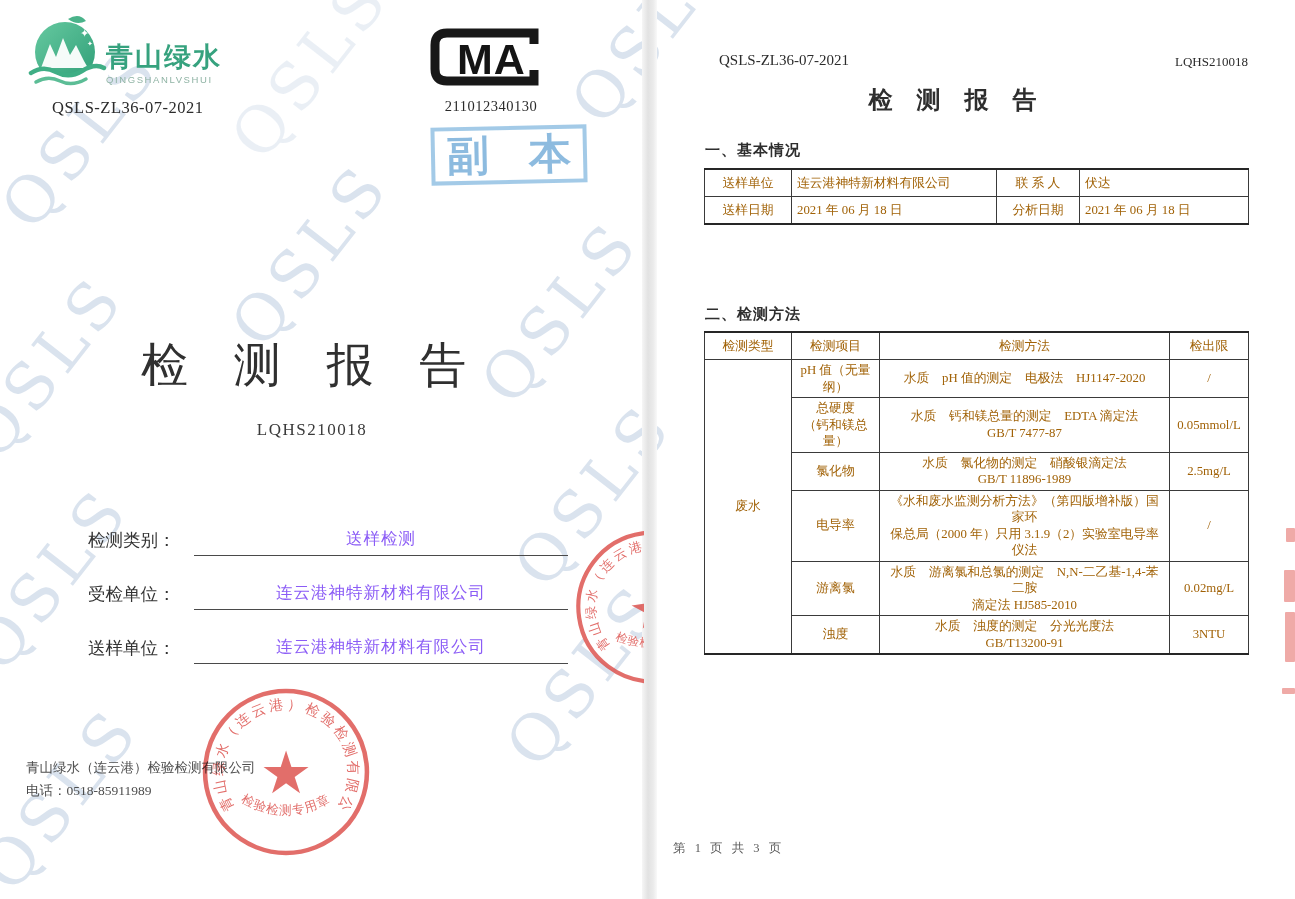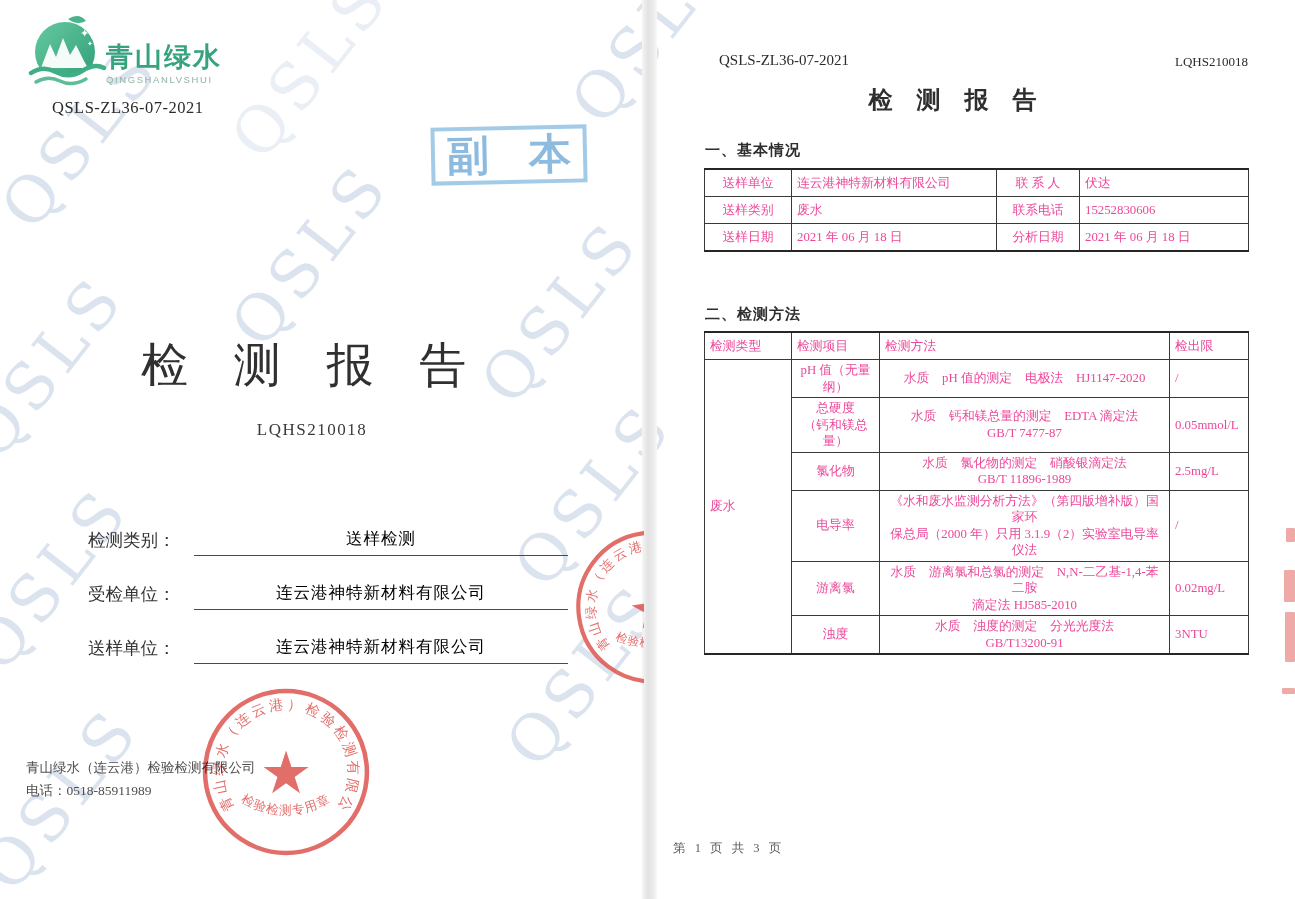--- a/index.html
+++ b/index.html
@@ -38,45 +38,45 @@
     justify-content:space-between;padding:0 12px;transform:rotate(-1.2deg);
     opacity:.9;
   }
   .lp-title{position:absolute;left:0;top:334px;width:624px;text-align:center;
     font-size:47px;letter-spacing:17px;color:#303030;}
   .lp-report-no{position:absolute;left:0;top:420px;width:624px;text-align:center;
     font-size:17px;letter-spacing:1.5px;color:#3a3a3a;}
   .f-row{position:absolute;left:88px;width:480px;display:flex;align-items:flex-end;}
   .f-row .f-label{width:106px;font-size:17.5px;font-weight:normal;color:#333;flex:none;padding-bottom:4px;}
   .f-row .f-line{flex:1;border-bottom:1.3px solid #4a4a4a;text-align:center;
-    font-size:16.5px;color:#000000;padding-bottom:5px;letter-spacing:1px;}
+    font-size:16.5px;color:#8b5cf6;padding-bottom:5px;letter-spacing:1px;}
   .lp-footer{position:absolute;left:26px;top:756px;font-size:13.5px;line-height:23px;color:#4e4e4e;}
   .seal{position:absolute;mix-blend-mode:multiply;opacity:.85;}
   .seal-big{left:200px;top:686px;}
   .seal-edge{left:574px;top:528px;transform:rotate(-8deg);}
 
   
   .rp-doc-code{position:absolute;left:62px;top:52px;font-size:15px;}
   .rp-report-no{position:absolute;left:518px;top:54px;font-size:13px;}
   .rp-title{position:absolute;left:0;top:84px;width:600px;text-align:center;
     font-size:24px;font-weight:bold;letter-spacing:9px;color:#2e2e2e;}
   .rp-h1{position:absolute;left:48px;font-size:15px;font-weight:bold;color:#2e2e2e;letter-spacing:1px;}
   .h-basic{top:141px;}
   .h-methods{top:305px;}
   table.doc{
     border-collapse:collapse;position:absolute;left:47px;width:544px;
-    font-size:12.8px;color:#ec4899;table-layout:fixed;
+    font-size:12.8px;color:#a16207;table-layout:fixed;
   }
   table.doc td{border:1px solid #3a3a3a;padding:2px 5px;line-height:16.5px;}
   table.doc{border-top:2.6px solid #262626;border-bottom:2.6px solid #262626;}
   .t-basic{top:168px;}
   .t-methods{top:331px;}
   td.lab{text-align:center;}
   td.val{text-align:left;padding-left:9px;}
-  td.ctr{text-align:left;}
+  td.ctr{text-align:center;}
   td.pre{white-space:pre-line;text-align:center;}
   tr.h27 td{height:22px;}
   tr.h26 td{height:21px;}
   tr.h36 td{height:32px;}
   tr.h31 td{height:27px;}
   .rp-pagefoot{position:absolute;left:16px;top:840px;width:638px;text-align:left;
     font-size:12.5px;letter-spacing:3px;color:#5a5a5a;}
   .frag{position:absolute;background:rgba(224,85,80,.5);border-radius:1px;filter:blur(.4px);}
   .frag1{right:0;top:528px;width:9px;height:14px;}
   .frag2{right:0;top:570px;width:11px;height:32px;}
@@ -120,20 +120,27 @@
       <path d="M3 59 Q15 51 28 58 T 54 57 T 76 54" stroke="#3fae85" stroke-width="4.5" fill="none" stroke-linecap="round"></path>
       <path d="M8 68 Q20 61 32 67 T 58 65" stroke="#5cbd96" stroke-width="3.5" fill="none" stroke-linecap="round"></path>
     </svg>
   </div>
   <div class="lp-logo-text">
     <div class="lp-logo-cn">青山绿水</div>
     <div class="lp-logo-en">QINGSHANLVSHUI</div>
   </div>
   <div class="lp-doc-code">QSLS-ZL36-07-2021</div>
 
+  <div class="lp-cma">
+    <svg width="134" height="64" viewBox="0 0 134 64">
+      <path d="M110 20 L110 9 L23 9 Q 11 9 11 21 L11 45 Q 11 57 23 57 L110 57 L110 46" fill="none" stroke="#181818" stroke-width="9"></path>
+      <text x="33" y="50" font-family="Liberation Sans, sans-serif" font-size="43" font-weight="bold" fill="#141414" letter-spacing="1">MA</text>
+    </svg>
+    <div class="lp-cma-num">211012340130</div>
+  </div>
 
   <div class="lp-copy">
     <span>副</span>
     <span>本</span>
   </div>
 
   <div class="lp-title">检 测 报 告</div>
   <div class="lp-report-no">LQHS210018</div>
 
   <div class="f-row" style="top:528px">
@@ -205,26 +212,20 @@
         <col style="width:169px">
       </colgroup>
     <tbody>
         <tr class="h27">
       <td class="lab">送样单位</td>
       <td class="val">连云港神特新材料有限公司</td>
       <td class="lab">联 系 人</td>
       <td class="val">伏达</td>
     </tr>
     <tr class="h27">
-      <td class="lab">送样类别</td>
-      <td class="val">废水</td>
-      <td class="lab">联系电话</td>
-      <td class="val">15252830606</td>
-    </tr>
-    <tr class="h27">
       <td class="lab">送样日期</td>
       <td class="val">2021 年 06 月 18 日</td>
       <td class="lab">分析日期</td>
       <td class="val">2021 年 06 月 18 日</td>
     </tr>
   </tbody>
     </table>
 
   <div class="rp-h1 h-methods">二、检测方法</div>
 

